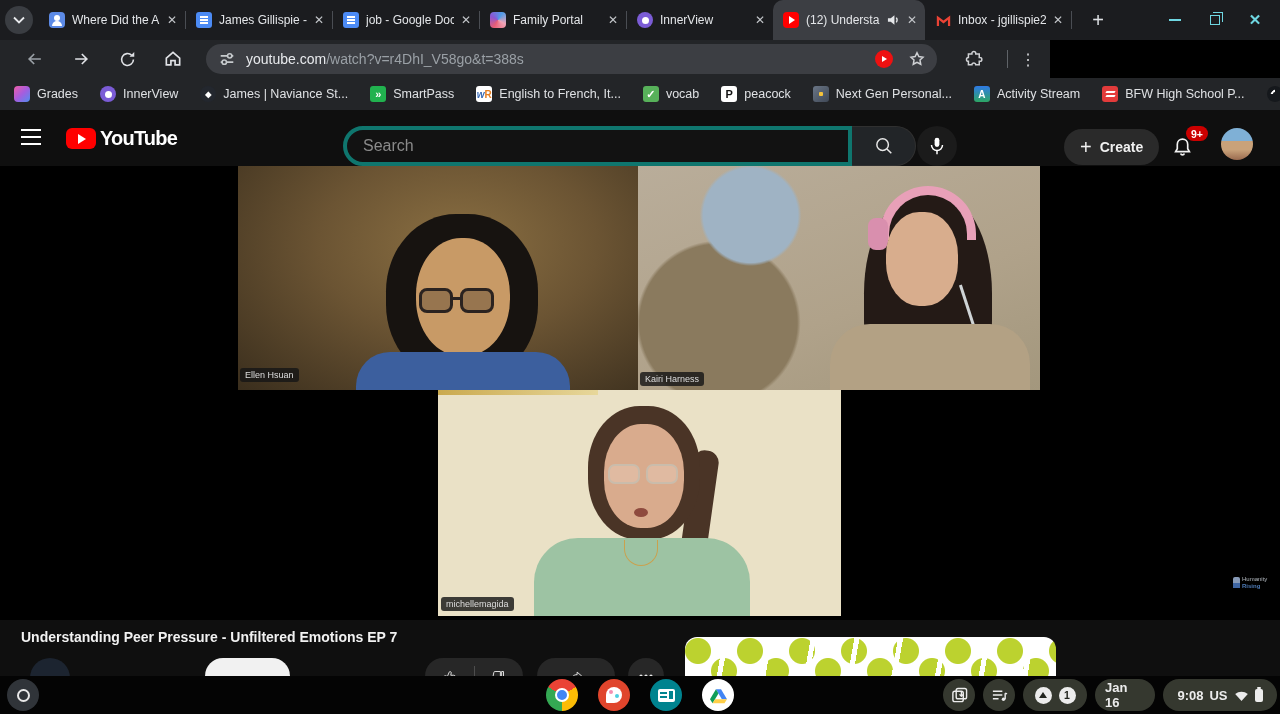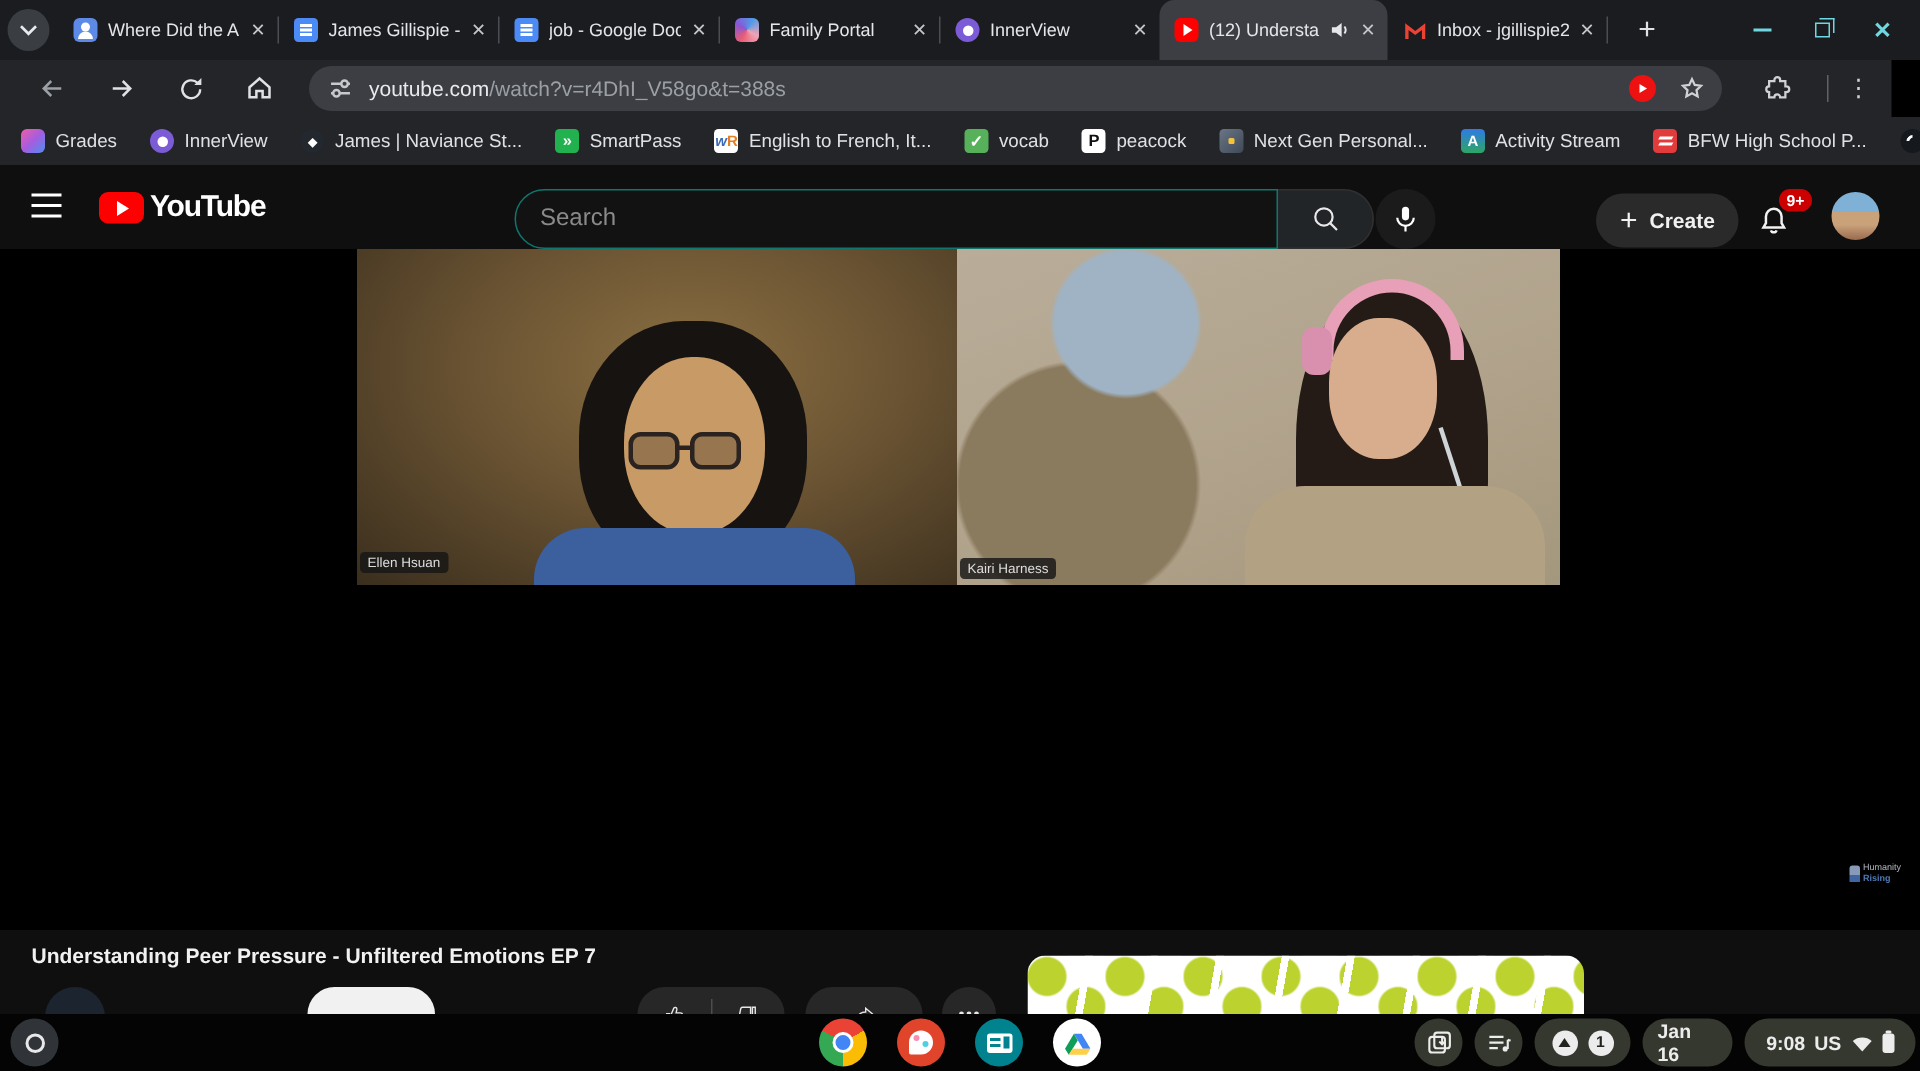--- a/index.html
+++ b/index.html
@@ -57,21 +57,21 @@
   .ngpf-fav { background:linear-gradient(135deg,#6a7686,#3f4856); }
   .ngpf-fav i { width:4px; height:4px; background:#f5c33b; border-radius:1px; }
   .as-fav { background:linear-gradient(180deg,#2f7ae5,#2da664); color:#fff; font-size:10px; }
   .bfw-fav { background:#e23b3b; flex-direction:column; gap:2px; }
   .bfw-fav i { width:9px; height:2px; background:#fff; transform:skewX(-30deg); display:block; }
   .ap-fav { border-radius:50%; background:#15181c; }
   .ap-fav i { width:8px; height:8px; border-radius:50%; border:2px solid transparent;
     border-top-color:#fff; transform:rotate(-45deg); display:block; }
 
   
-  .toolbar { position:absolute; top:40px; left:0; width:1261px; height:38px;
+  .toolbar { position:absolute; top:40px; left:0; width:1050px; height:38px;
     background:#232528; display:flex; align-items:center; padding:0 12px; z-index:30; }
   .nav-ic { width:22px; height:22px; margin:0 12px; display:flex; align-items:center;
     justify-content:center; flex:none; }
   .omnibox { flex:1; height:30px; background:#3c3e43; border-radius:15px; margin:0 14px 0 10px;
     display:flex; align-items:center; padding:0 10px 0 12px; min-width:0; }
   .url { font-size:14px; white-space:nowrap; overflow:hidden; flex:1; margin-left:10px; }
   .url .host { color:#e8eaed; } .url .path { color:#9aa0a6; }
   .media-dot { width:18px; height:18px; border-radius:50%; background:#e11; display:flex;
     align-items:center; justify-content:center; margin-right:14px; flex:none; }
   .media-dot i { width:0; height:0; border-left:5px solid #fff;
@@ -91,21 +91,21 @@
   .hamburger { position:absolute; left:21px; top:19px; width:20px; height:16px;
     display:flex; flex-direction:column; justify-content:space-between; }
   .hamburger i { height:1.8px; background:#fff; display:block; }
   .yt-logo { position:absolute; left:66px; top:17px; display:flex; align-items:center; gap:4px; }
   .yt-logo-mark { width:30px; height:21px; background:#f00; border-radius:6px;
     display:flex; align-items:center; justify-content:center; }
   .yt-logo-mark i { width:0; height:0; border-left:8px solid #fff;
     border-top:5px solid transparent; border-bottom:5px solid transparent; margin-left:2px; }
   .yt-logo-text { color:#fff; font-size:20px; font-weight:bold; letter-spacing:-0.8px; }
   .search-wrap { position:absolute; left:343px; top:16px; display:flex; height:40px; }
-  .search-box { width:509px; height:40px; background:#121212; border:1px solid #0f766e;
+  .search-box { width:509px; height:40px; background:#121212; border:4px solid #0f766e;
     border-radius:20px 0 0 20px; display:flex; align-items:center; padding:0 16px; }
   .search-box input { background:transparent; border:none; outline:none; color:#eee;
     font-size:16px; width:100%; font-family:"Liberation Sans",sans-serif; }
   .search-box input::placeholder { color:#8a8a8a; }
   .search-btn { width:64px; height:40px; background:#222528; border:1px solid #303030;
     border-left:none; border-radius:0 20px 20px 0; display:flex; align-items:center;
     justify-content:center; }
   .mic-btn { position:absolute; left:917px; top:16px; width:40px; height:40px; border-radius:50%;
     background:#1b1b1b; display:flex; align-items:center; justify-content:center; }
   .create-btn { position:absolute; left:1064px; top:19px; height:36px; border-radius:18px;
@@ -504,20 +504,31 @@
   <div class="tile tile-kairi">
     <div class="pfig k-hairback"></div>
     <div class="pfig k-band"></div>
     <div class="pfig k-cup"></div>
     <div class="pfig k-face"></div>
     <div class="pfig k-boom"></div>
     <div class="pfig k-boomtip"></div>
     <div class="pfig k-body"></div>
     <div class="name-tag tag-kairi">Kairi Harness</div>
   </div>
+  <div class="tile tile-michelle">
+    <div class="pfig m-pony"></div>
+    <div class="pfig m-hair"></div>
+    <div class="pfig m-face"></div>
+    <div class="pfig m-gl"></div>
+    <div class="pfig m-gl m-gl2"></div>
+    <div class="pfig m-mouth"></div>
+    <div class="pfig m-body"></div>
+    <div class="pfig m-neck"></div>
+    <div class="name-tag tag-michelle">michellemagida</div>
+  </div>
   <div class="watermark">
     <span class="wm-hand"></span>
     <span class="wm-text">
         <span class="wm-l1">Humanity</span>
         <span class="wm-l2">Rising</span>
       </span>
   </div>
 </div>
 
 <div class="below">

